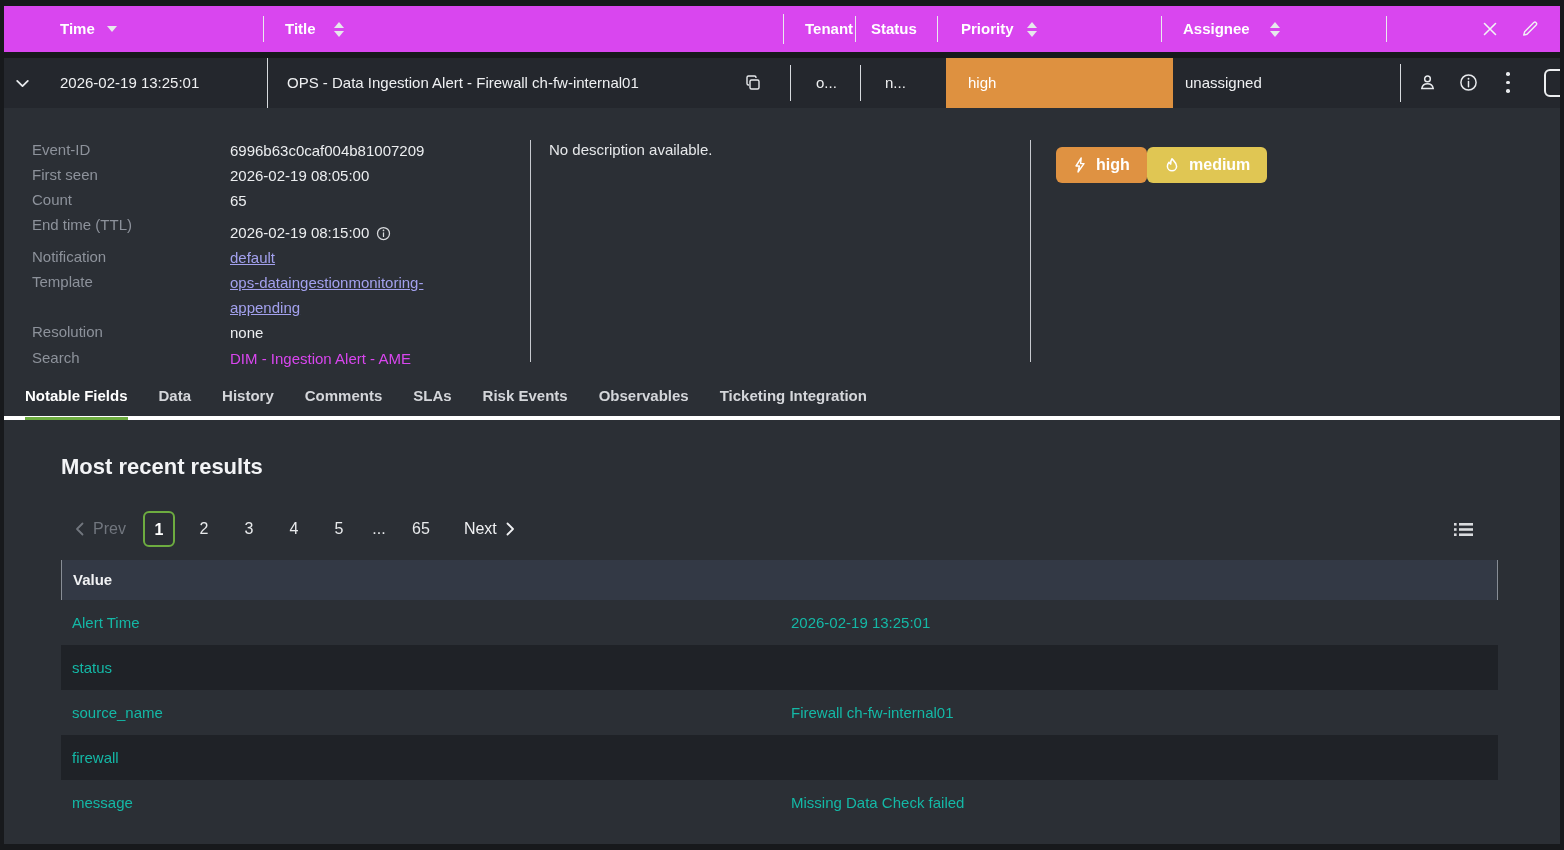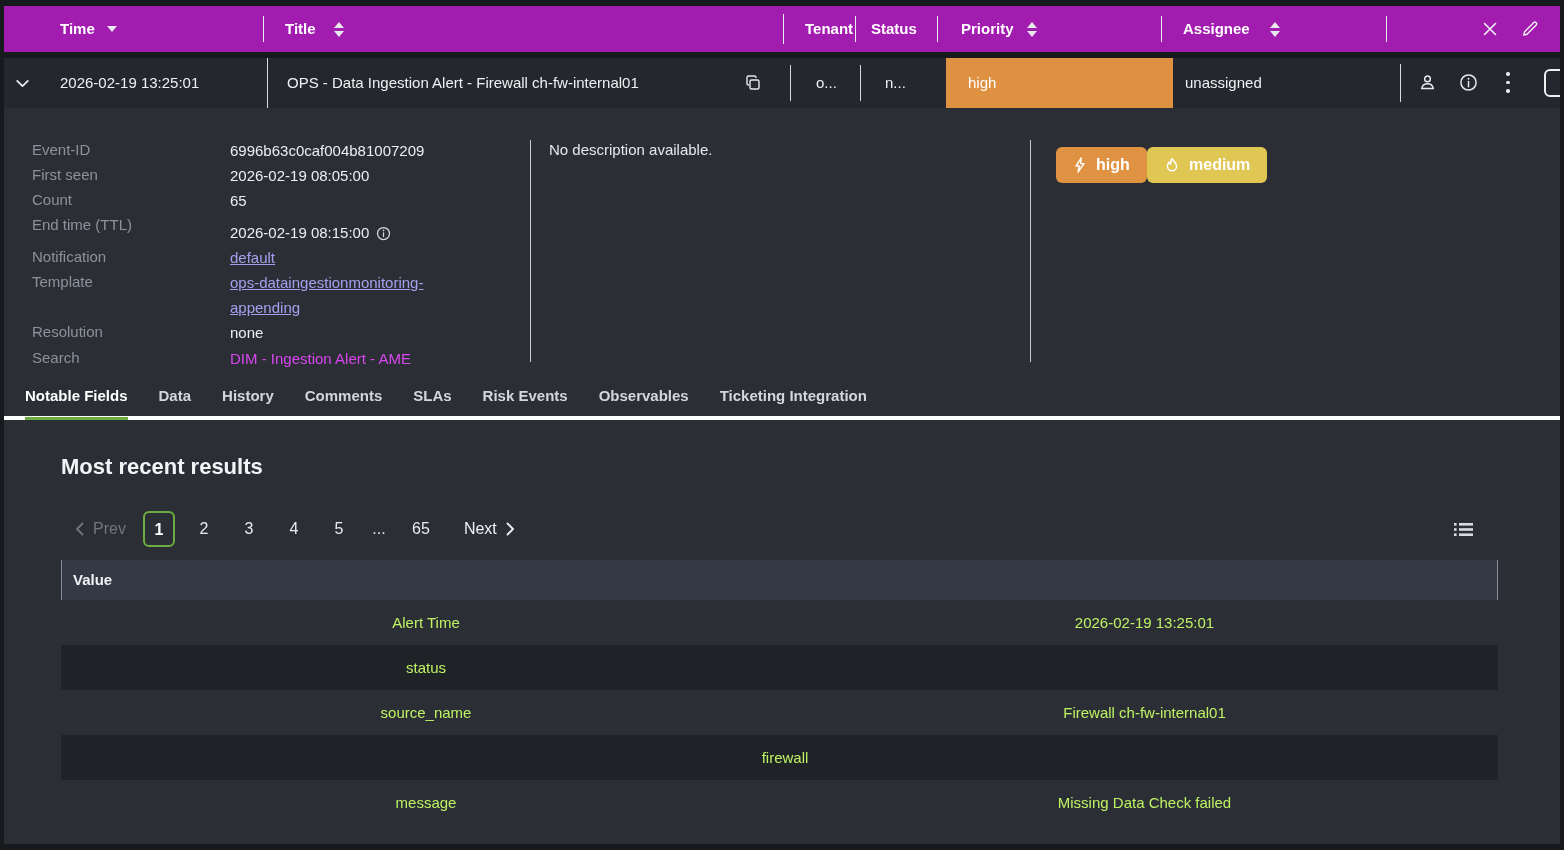--- a/index.html
+++ b/index.html
@@ -2,21 +2,21 @@
 <html><head>
 <meta charset="utf-8">
 <style>
   * { margin:0; padding:0; box-sizing:border-box; }
   html,body { width:1564px; height:850px; }
   body { background:#17191c; position:relative; font-family:"Liberation Sans", sans-serif; }
   .app { position:absolute; left:4px; top:6px; width:1556px; height:838px;
          background:#2b2f35; overflow:hidden; color:#eceef0; font-size:15px; }
 
   
-  .cols-header { position:absolute; top:0; left:0; width:100%; height:46px; background:#a21caf; }
+  .cols-header { position:absolute; top:0; left:0; width:100%; height:46px; background:#d946ef; }
   .cols-header .hlabel { position:absolute; top:0; line-height:46px; color:#fff; font-weight:700; font-size:15px; }
   .hdiv { position:absolute; top:10px; width:1px; height:26px; background:#e9ebee; }
   .sort-icon { position:absolute; top:15px; width:10px; height:16px; }
   .tri-up, .tri-down { position:absolute; left:0; width:0; height:0; border-left:5px solid transparent; border-right:5px solid transparent; }
   .tri-up   { top:1px;  border-bottom:6px solid #e6e8eb; }
   .tri-down { top:10px; border-top:6px solid #e6e8eb; }
   .caret-down { position:absolute; top:20px; width:0; height:0; border-left:5px solid transparent; border-right:5px solid transparent; border-top:6px solid #e6e8eb; }
   .hicon { position:absolute; color:#f2f3f5; }
 
   
@@ -69,21 +69,21 @@
   .list-toggle { position:absolute; left:1450px; top:515px; color:#d9dbde; cursor:pointer; }
 
   
   .results-table { position:absolute; left:57px; top:554px; width:1437px; }
   .t-head { display:flex; height:40px; background:#333945; border-left:1px solid #878d96; border-right:1px solid #878d96; }
   .t-head .th { line-height:40px; font-weight:700; color:#f1f2f4; padding-left:11px; }
   .th-field { width:718px; border-right:1px solid #878d96; }
   .th-value { flex:1; }
   .t-row { display:flex; height:45px; }
   .t-row.striped { background:#1f2227; }
-  .t-row .td { line-height:45px; color:#bef264; padding-left:11px; white-space:nowrap;text-align:center; }
+  .t-row .td { line-height:45px; color:#14b8a6; padding-left:11px; white-space:nowrap; }
   .td-field { width:719px; }
   .td-value { flex:1; }
 
   svg { display:block; }
 </style>
 </head>
 <body>
 
 <div class="app">
 

